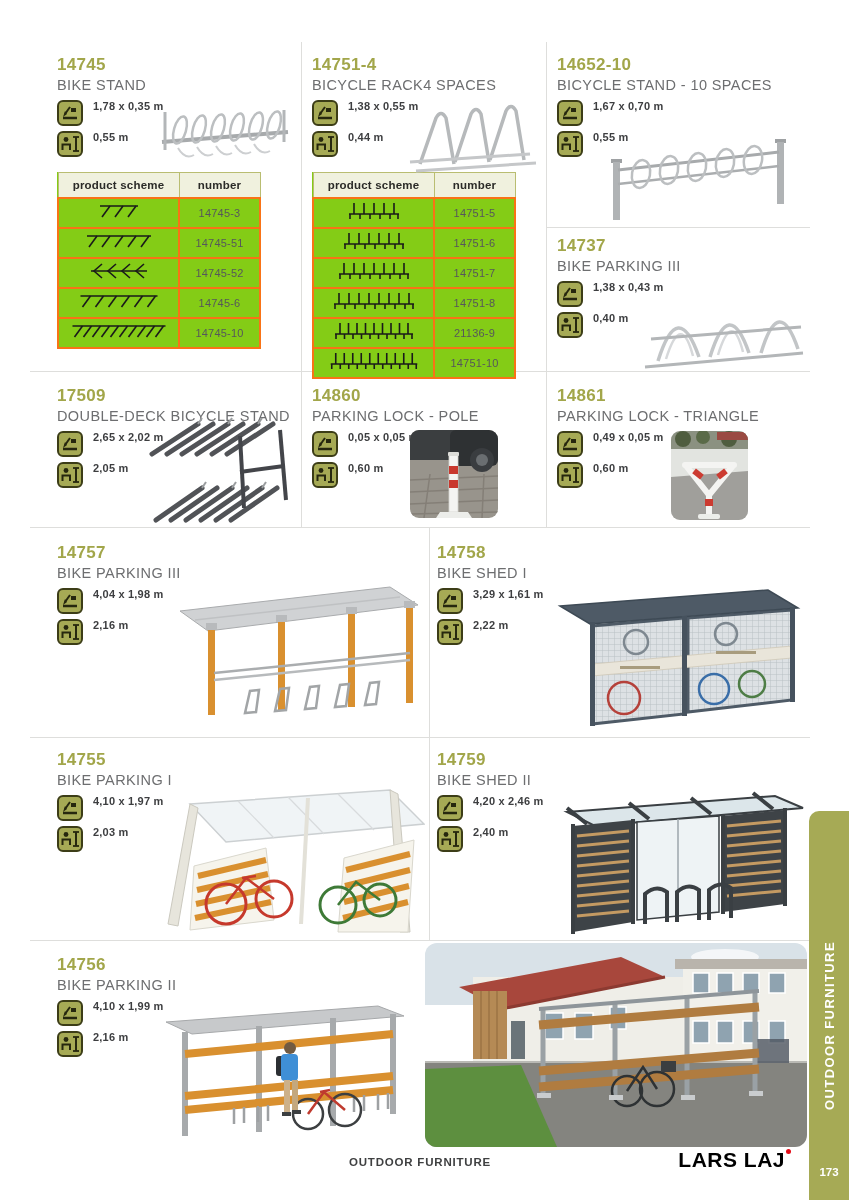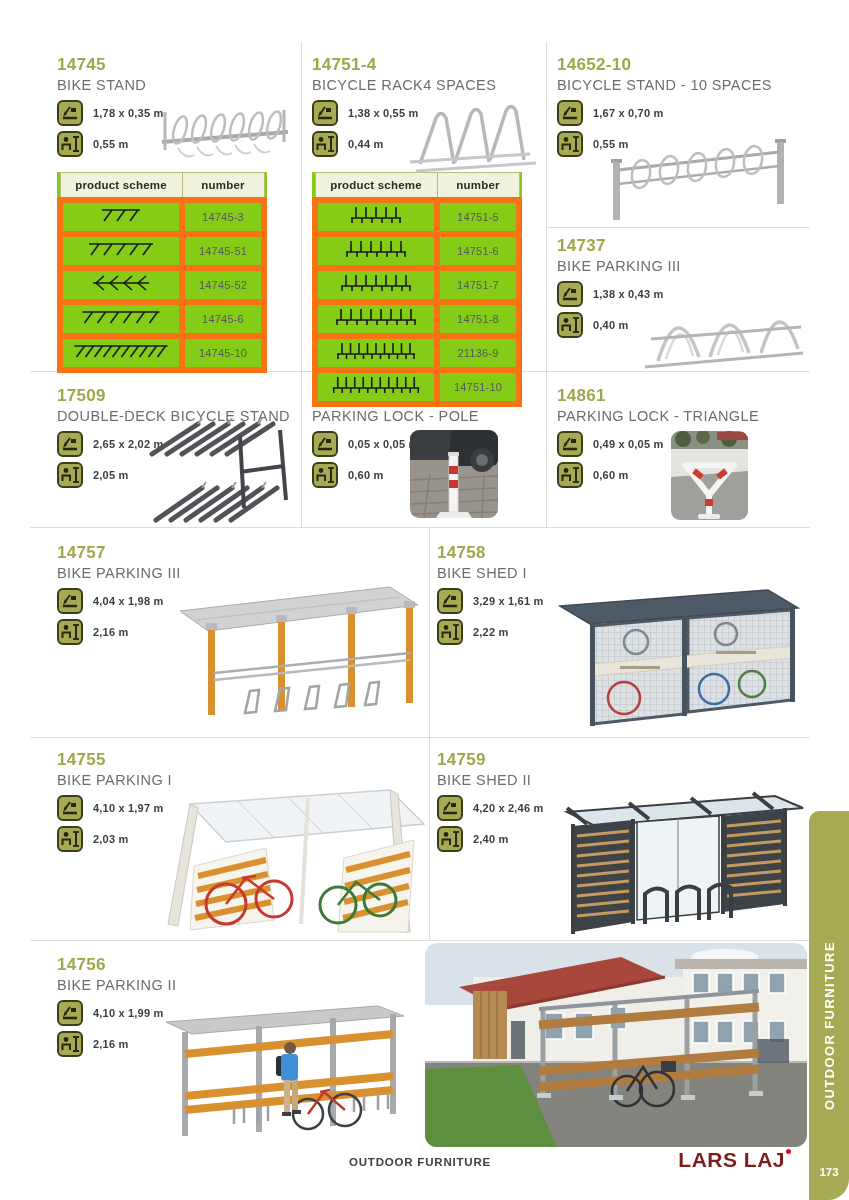--- a/index.html
+++ b/index.html
@@ -1,41 +1,41 @@
 <!DOCTYPE html>
 <html><head>
 <meta charset="utf-8">
 <style>
   html,body{margin:0;padding:0;background:#fff;}
   .page{position:relative;width:849px;height:1200px;background:#ffffff;overflow:hidden;
-        font-family:"Liberation Sans",sans-serif;border-radius:21px;}
+        font-family:"Liberation Sans",sans-serif;}
   .divider{position:absolute;background:#dededc;}
   .v{width:1px;} .h{height:1px;}
 
   .product{position:absolute;}
   .code{font-size:17px;font-weight:bold;color:#a2a64a;letter-spacing:.3px;}
   .pname{font-size:14.5px;color:#6d6e70;letter-spacing:.4px;margin-top:2px;white-space:nowrap;}
   .specs{margin-top:7px;}
-  .spec-row{display:flex;align-items:center;gap:10px;margin-top:5px;}
+  .spec-row{display:flex;align-items:flex-start;gap:10px;margin-top:5px;}
   .spec-icon{width:26px;height:26px;display:inline-block;}
   .spec-val{font-size:11px;font-weight:bold;color:#3d3e40;letter-spacing:.2px;white-space:nowrap;}
 
   table.variants{position:absolute;border-collapse:collapse;background:#84cc16;}
   table.variants th{background:#f0f1de;border:1px solid #b9bd71;font-size:11.5px;font-weight:bold;
         color:#2b2b28;padding:6px 4px;letter-spacing:.2px;}
-  table.variants td{border:6px solid #f97316;text-align:center;vertical-align:middle;height:24px;padding:0 2px;margin-left:44px;}
+  table.variants td{border:2px solid #f97316;text-align:center;vertical-align:middle;height:24px;padding:0 2px;margin-left:44px;}
   td.scheme-cell{width:112px;} td.num-cell{width:72px;font-size:11px;color:#56575b;letter-spacing:.2px;}
 
   .illus{position:absolute;}
   .photo{position:absolute;overflow:hidden;}
   .r9{border-radius:9px;} .r12{border-radius:12px;}
 
   .footer-section{position:absolute;left:30px;width:780px;top:1156px;text-align:center;
         font-size:11.5px;font-weight:bold;color:#3f4041;letter-spacing:.8px;}
-  .brand{position:absolute;right:58px;top:1148px;color:#7f1d1d;font-weight:bold;font-size:21px;
+  .brand{position:absolute;right:58px;top:1148px;color:#000000;font-weight:bold;font-size:21px;
         letter-spacing:.5px;white-space:nowrap;}
   .brand-dot{display:inline-block;width:5px;height:5px;background:#e30b17;border-radius:50%;
         vertical-align:top;margin-top:1px;margin-left:1px;}
   .side-tab{position:absolute;left:809px;top:811px;width:40px;height:389px;background:#a6aa55;
         border-radius:10px 0 0 0;}
   .side-label{position:absolute;top:100px;left:0;width:100%;height:230px;display:flex;
         align-items:center;justify-content:center;writing-mode:vertical-rl;transform:rotate(180deg);
         color:#fff;font-weight:bold;font-size:13px;letter-spacing:1.4px;white-space:nowrap;}
   .side-page{position:absolute;bottom:22px;left:0;width:100%;text-align:center;color:#fff;
         font-weight:bold;font-size:11.5px;}

